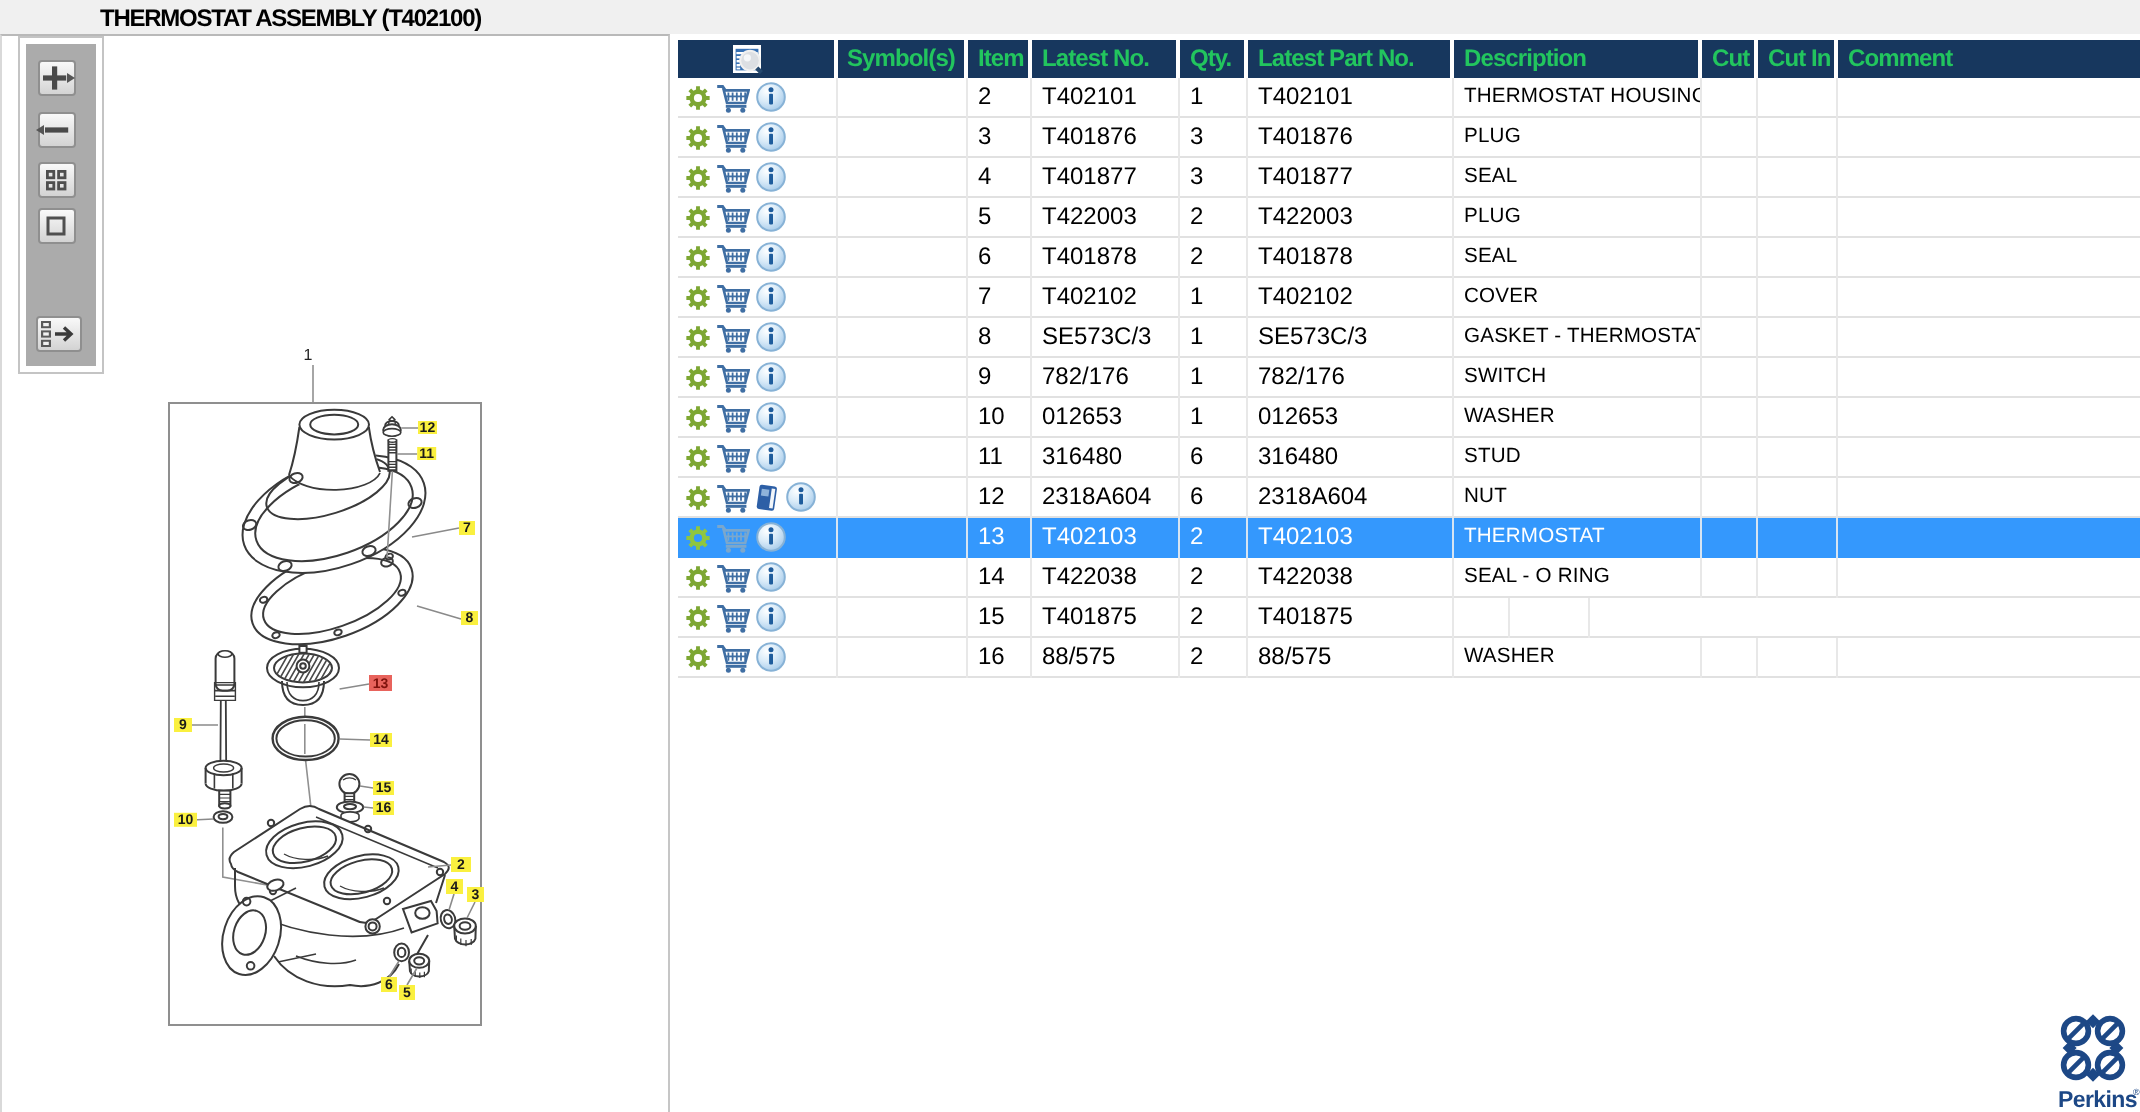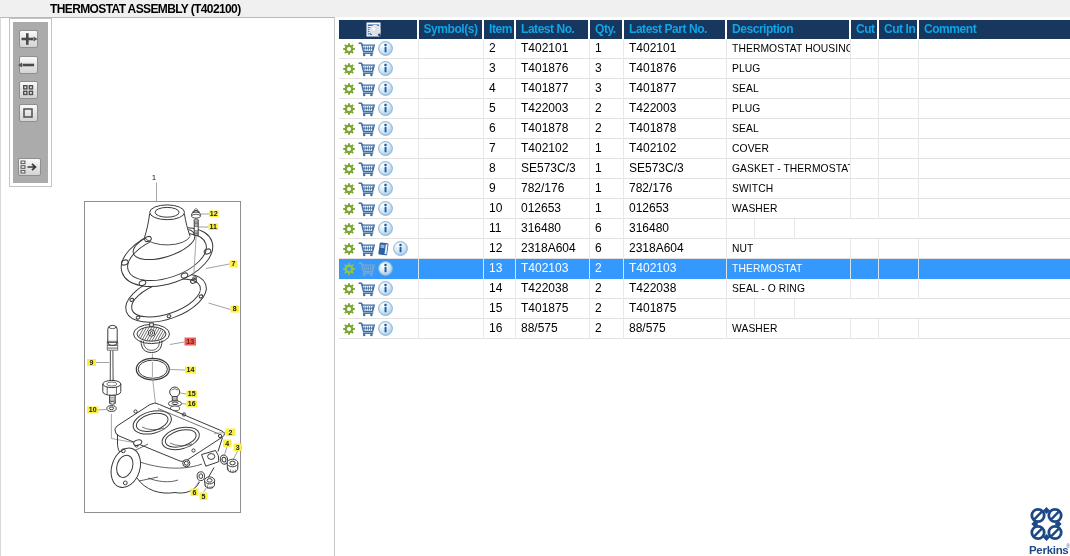--- a/index.html
+++ b/index.html
@@ -6,21 +6,21 @@
 html,body { width:1070px; height:556px; }
 body { font-family:"Liberation Sans", sans-serif; background:#fff; position:relative; overflow:hidden; }
 #topstrip { position:absolute; left:0; top:0; width:1070px; height:17px; background:#F0F0F0; }
 #title { position:absolute; left:11px; top:2px; font-size:12px; font-weight:bold; color:#000; letter-spacing:-0.62px;margin-left:39px; }
 #leftpanel { position:absolute; left:0; top:17px; width:335px; height:539px; background:#fff; border-left:1px solid #D9D9D9; border-top:1px solid #B9B9B9; border-right:1px solid #C6C6C6; }
 #toolbar { position:absolute; left:9px; top:1px; width:41px; height:167px; background:#ABABAB; border:3px solid #FFFFFF; outline:1px solid #C4C4C4; }
 .tbtn { position:absolute; left:6px; width:19px; height:18px; background:linear-gradient(#F9F9F9,#D3D3D3); border:1px solid #8F8F8F; border-radius:2px; }
 
 #tbl { position:absolute; left:339px; top:20px; width:731px; }
 #thead { display:flex; height:19px; background:#17375E; }
-.h { color:#0ea5e9; font-size:12px; font-weight:bold; letter-spacing:-0.45px; line-height:19px; padding-left:5px; border-right:2px solid #fff; height:19px; overflow:hidden; white-space:nowrap; }
+.h { color:#22c55e; font-size:12px; font-weight:bold; letter-spacing:-0.45px; line-height:19px; padding-left:5px; border-right:2px solid #fff; height:19px; overflow:hidden; white-space:nowrap; }
 .h:last-child { border-right:none; }
 .row { display:flex; height:20px; border-bottom:1px solid #E1E1E1; background:#fff; }
 .c { font-size:12px; line-height:19px; padding-left:5px; border-right:1px solid #E8E8E8; height:19.5px; overflow:hidden; white-space:nowrap; color:#000; }
 .c:last-child { border-right:none; }
 .desc { font-size:10.3px; letter-spacing:0.1px; }
 .ic { display:flex; align-items:center; padding-left:4px; }
 .ic svg { flex:none; }
 .row.sel { background:#3498FD; border-bottom-color:#3498FD; }
 .row.sel .c { color:#fff; border-right-color:#D6E4F2; }
 .w1{width:79.5px}.w2{width:65.5px}.w3{width:32px}.w4{width:74px}.w5{width:34px}.w6{width:103px}.w7{width:124px}.w8{width:28px}.w9{width:40px}.w10{width:143px}
@@ -432,20 +432,21 @@
             <circle cx="7.5" cy="7.5" r="6.9" fill="url(#ig)" stroke="#87B2D6" stroke-width="1"></circle>
             <rect x="6.55" y="5.9" width="1.95" height="5.3" rx="0.4" fill="#1F5C9C"></rect>
             <circle cx="7.5" cy="3.9" r="1.25" fill="#1F5C9C"></circle>
           </svg>
         </div>
 <div class="c w2"></div>
 <div class="c w3">11</div>
 <div class="c w4">316480</div>
 <div class="c w5">6</div>
 <div class="c w6">316480</div>
+<div class="c w7 desc">STUD</div>
 <div class="c w8"></div>
 <div class="c w9"></div>
 <div class="c w10"></div>
 </div>
 <div class="row">
 <div class="c w1 ic">
           <svg width="12" height="12" viewBox="0 0 12 12">
             <path d="M10.19,5.03 L11.82,5.03 L11.82,6.97 L10.19,6.97 L9.65,8.28 L9.65,8.28 L10.80,9.43 L9.43,10.80 L8.28,9.65 L6.97,10.19 L6.97,10.19 L6.97,11.82 L5.03,11.82 L5.03,10.19 L3.72,9.65 L3.72,9.65 L2.57,10.80 L1.20,9.43 L2.35,8.28 L1.81,6.97 L1.81,6.97 L0.18,6.97 L0.18,5.03 L1.81,5.03 L2.35,3.72 L2.35,3.72 L1.20,2.57 L2.57,1.20 L3.72,2.35 L5.03,1.81 L5.03,1.81 L5.03,0.18 L6.97,0.18 L6.97,1.81 L8.28,2.35 L8.28,2.35 L9.43,1.20 L10.80,2.57 L9.65,3.72 L10.19,5.03 Z" fill="#7DA733"></path>
             <circle cx="6" cy="6" r="2.05" fill="#fff"></circle>
           </svg>

